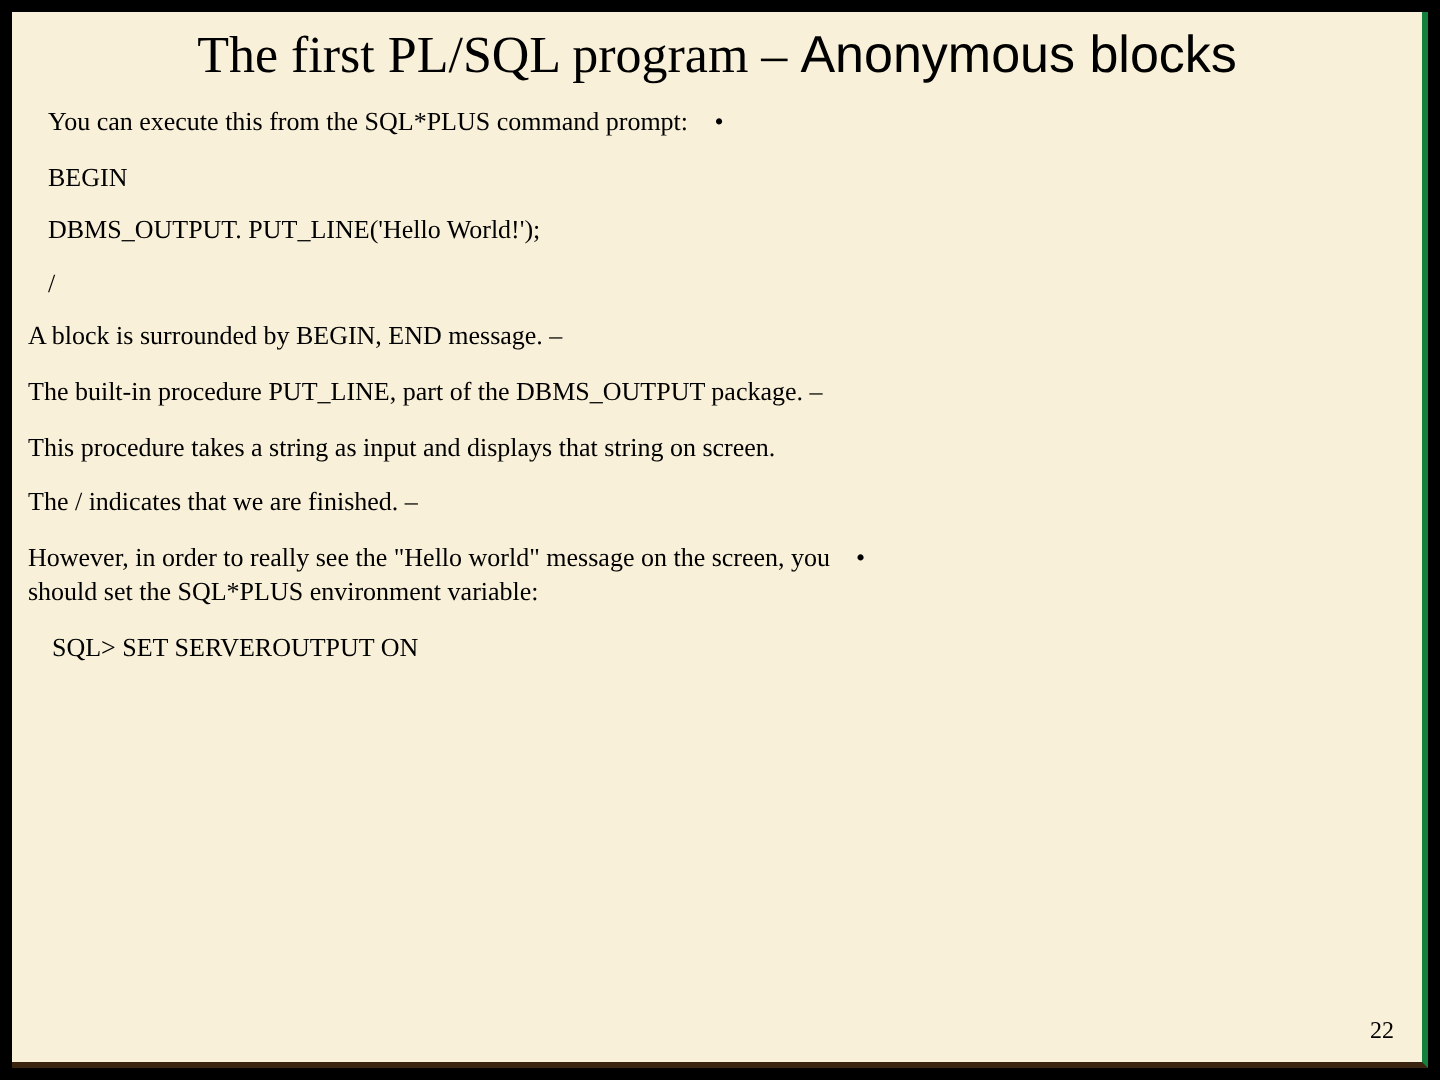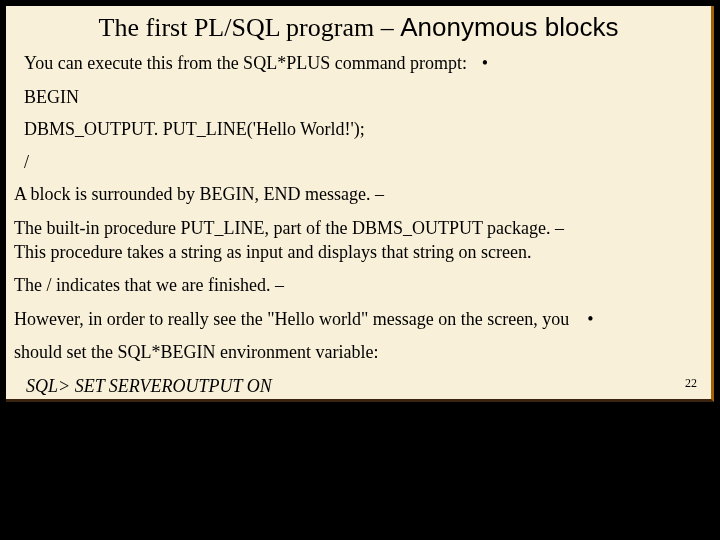--- a/index.html
+++ b/index.html
@@ -5,48 +5,48 @@
     * { margin: 0; padding: 0; box-sizing: border-box; }
     body {
       width: 720px;
       height: 540px;
       background: #000;
       font-family: "Times New Roman", Times, serif;
       overflow: hidden;
     }
     .slide {
       width: 708px;
-      height: 396px;
+      height: 528px;
       margin: 6px;
       background: #f8f0d8;
-      border-right: 3px solid #a16207;
+      border-right: 3px solid #15803d;
       border-bottom: 3px solid #3a2410;
       position: relative;
       padding: 6px 8px 0 8px;
       color: #000;
     }
     .title {
       font-size: 26px;
       text-align: center;
       font-weight: normal;
       margin-bottom: 10px;
       padding: 0 4px;
     }
     .title-part2 {
       font-family: Arial, Helvetica, sans-serif;
     }
     .line {
-      font-size: 18px;
+      font-size: 13px;
       line-height: 1.2;
       margin-bottom: 12px;
       padding-left: 10px;
     }
     .line.tight { margin-bottom: 11px; }
     .line.flush { padding-left: 0; }
-    .line.cmd { padding-left: 12px; font-style: italic; }
+    .line.cmd { padding-left: 12px; }
     .bullet-after { padding-left: 10px; }
     .page-num {
       position: absolute;
       bottom: 8px;
       right: 14px;
       font-size: 12px;
     }
   </style>
 </head>
 <body>
@@ -62,27 +62,27 @@
     <span class="bullet-after">•</span>
   </div>
 
   <div class="line tight">BEGIN</div>
   <div class="line tight">DBMS_OUTPUT. PUT_LINE('Hello World!');</div>
   <div class="line tight">/</div>
 
 
   <div class="line flush">A block is surrounded by BEGIN, END message.   –</div>
 
-  <div class="line flush" style="margin-bottom:2px;">The built-in procedure PUT_LINE, part of the DBMS_OUTPUT package.    –</div>
+  <div class="line flush" style="margin-bottom:12px;">The built-in procedure PUT_LINE, part of the DBMS_OUTPUT package.    –</div>
   <div class="line flush">This procedure takes a string as input and displays that string on screen.</div>
 
   <div class="line flush">The / indicates that we are finished.   –</div>
 
-  <div class="line flush" style="margin-bottom:12px;">
+  <div class="line flush" style="margin-bottom:2px;">
     <span>However, in order to really see the "Hello world" message on the screen, you</span>
     &nbsp;&nbsp;&nbsp;<span>•</span>
   </div>
-  <div class="line flush"> should set the SQL*BEGIN environment variable:</div>
+  <div class="line flush"> should set the SQL*PLUS environment variable:</div>
 
   <div class="line cmd">SQL&gt; SET SERVEROUTPUT ON</div>
 
   <div class="page-num">22</div>
 </div>
 
 </body></html>

